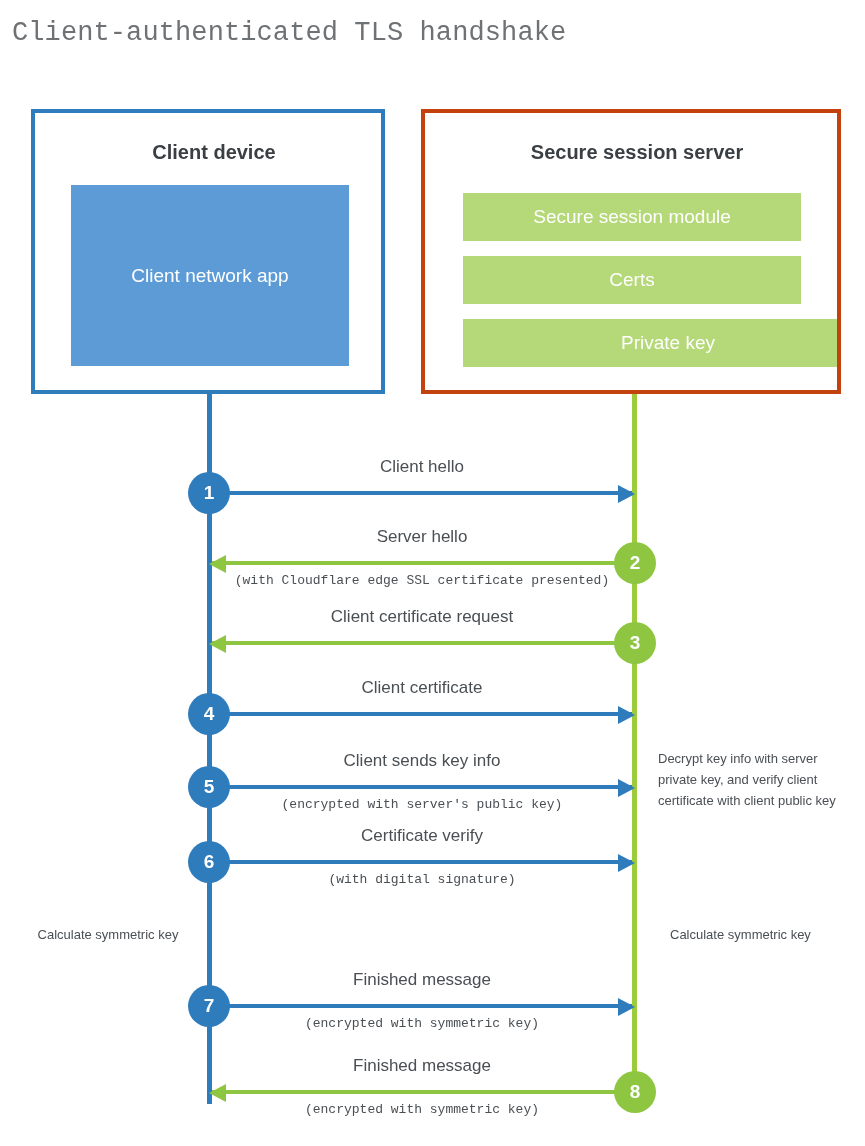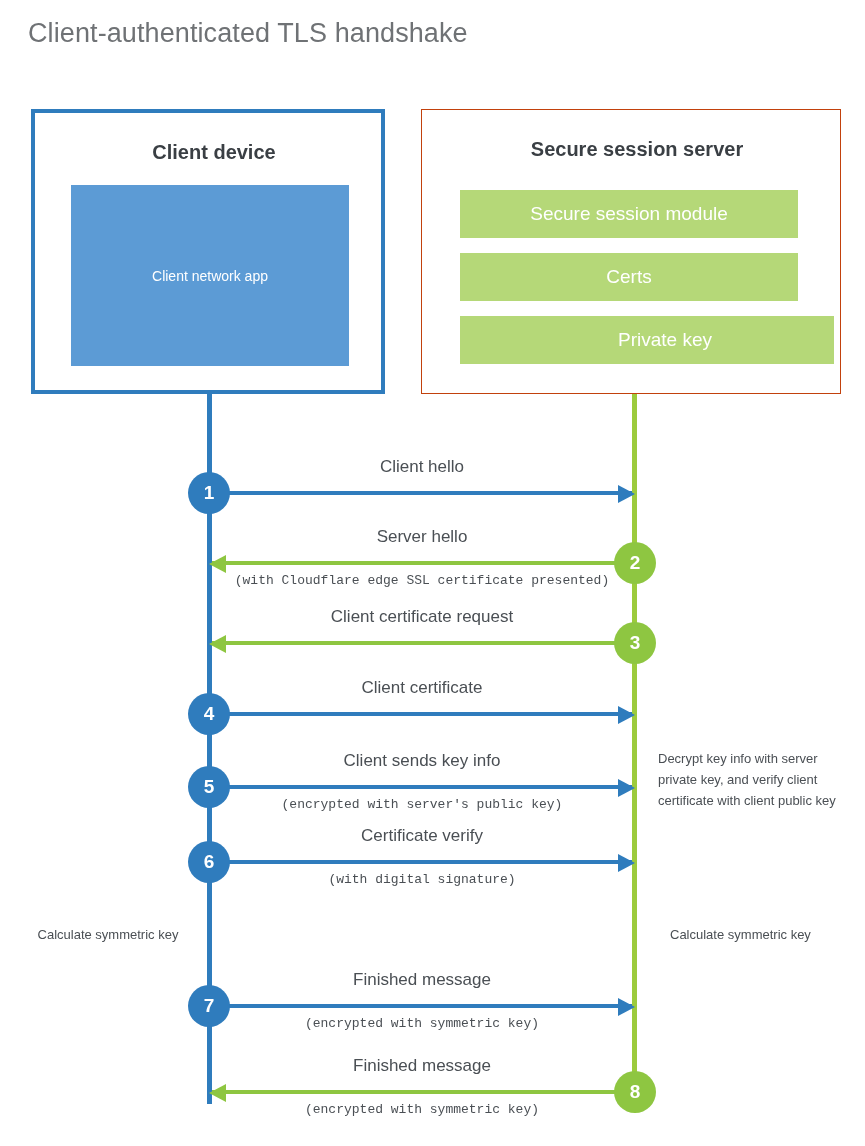--- a/index.html
+++ b/index.html
@@ -11,69 +11,70 @@
     width: 865px;
     height: 1146px;
     position: relative;
     overflow: hidden;
     font-family: "Liberation Sans", sans-serif;
     -webkit-font-smoothing: antialiased;
   }
 
   #diagram-title {
     position: absolute;
-    left: 28px;
+    left: 12px;
     top: 18px;
     font-size: 27px;
     font-weight: 400;
     color: #6f7275;
     letter-spacing: 0.1px;
     white-space: nowrap;
+    font-family: Liberation Mono, monospace;
   }
 
   
   .entity-box {
     position: absolute;
     background: #ffffff;
     box-sizing: border-box;
   }
   #client-box {
     left: 31px;
     top: 109px;
     width: 354px;
     height: 285px;
     border: 4px solid #2f7cbd;
   }
   #server-box {
     left: 421px;
     top: 109px;
     width: 420px;
     height: 285px;
-    border: 1px solid #c2410c;
+    border: 4px solid #c2410c;
   }
   .entity-title {
     position: absolute;
     left: 12px;
     right: 0;
     top: 28px;
     text-align: center;
     font-size: 20px;
     font-weight: bold;
     color: #3a3f44;
   }
 
   #client-app-box {
     position: absolute;
     left: 36px;
     top: 72px;
     width: 278px;
     height: 181px;
     background: #5c9bd5;
     color: #ffffff;
-    font-size: 14px;
+    font-size: 19px;
     line-height: 26px;
     display: flex;
     align-items: center;
     justify-content: center;
     text-align: center;
   }
 
   .server-bar {
     position: absolute;
     left: 38px;

